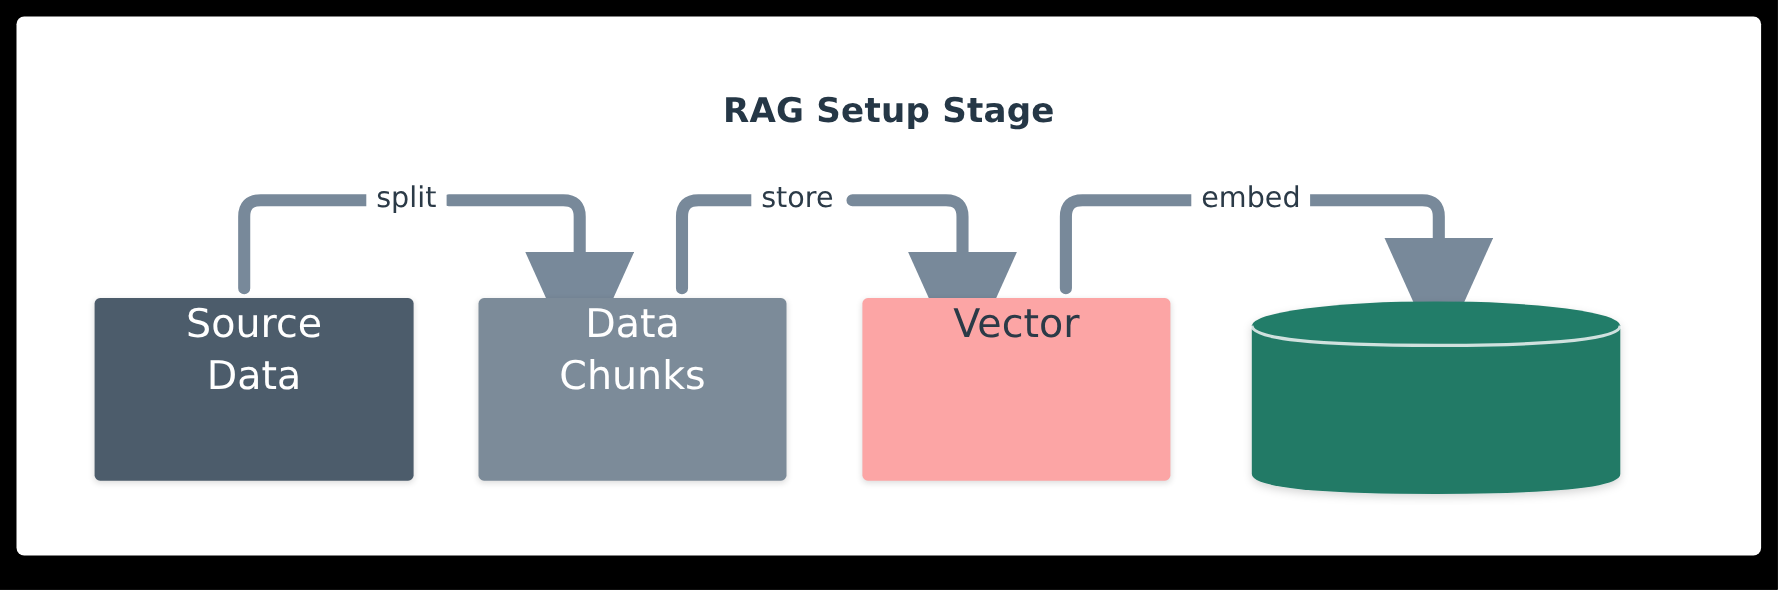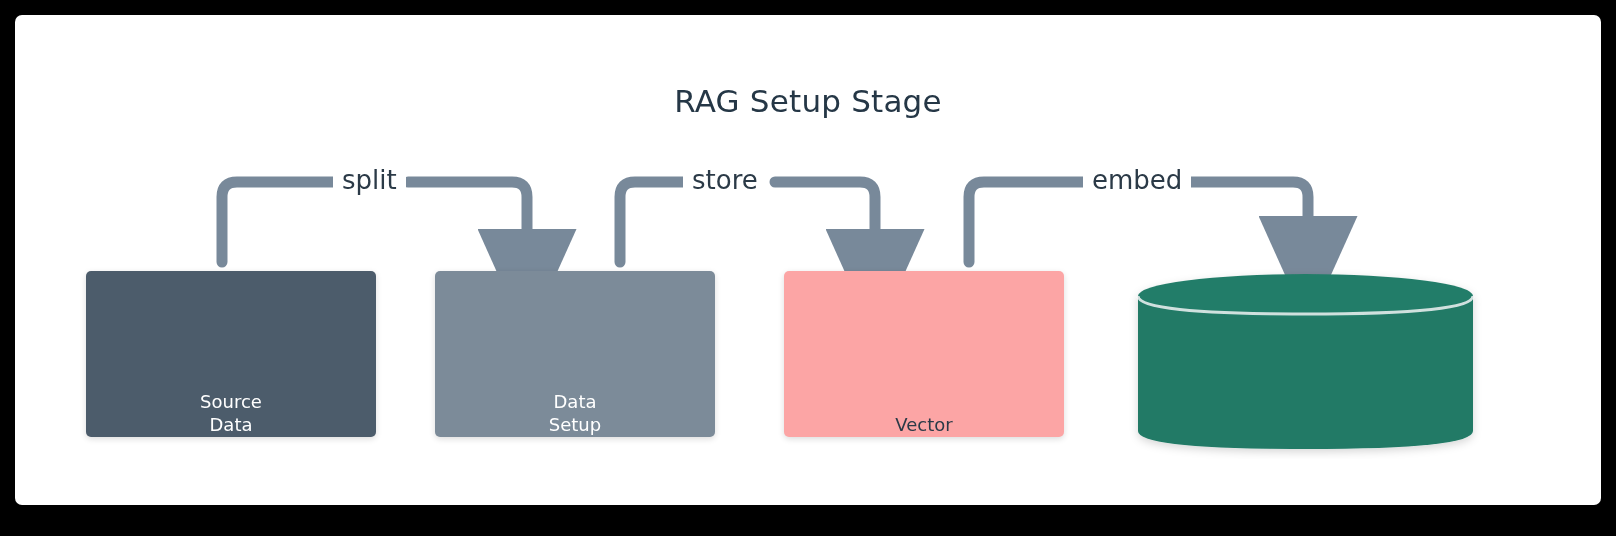--- a/index.html
+++ b/index.html
@@ -32,34 +32,34 @@
     overflow: hidden;
   }
   #title {
     position: absolute;
     left: 0;
     top: 68px;
     width: 1586px;
     text-align: center;
     font-family: "DejaVu Sans", sans-serif;
     font-size: 31px;
-    font-weight: normal;
+    font-weight: bold;
     color: #253746;
     letter-spacing: 0.2px;
   }
   .node {
     position: absolute;
     box-sizing: border-box;
     border-radius: 5px;
     display: flex;
     flex-direction: column;
     align-items: center;
-    justify-content: flex-end;
+    justify-content: flex-start;
     line-height: 1.32;
-    font-size: 18px;
+    font-size: 36px;
     font-family: "DejaVu Sans", sans-serif;
     box-shadow: 0 2px 6px rgba(0,0,0,0.14);
   }
   .node .ln { display: block; }
   #node-source {
     left: 71px; top: 256px; width: 290px; height: 166px;
     background: #4c5c6b; color: #ffffff;
   }
   #node-chunks {
     left: 420px; top: 256px; width: 280px; height: 166px;
@@ -138,21 +138,21 @@
     <div class="edge-label" id="lbl-embed">store</div>
     <div class="edge-label" id="lbl-store">embed</div>
 
     <div class="node" id="node-source">
       <span class="ln">Source</span>
       <span class="ln">Data</span>
     </div>
 
     <div class="node" id="node-chunks">
       <span class="ln">Data</span>
-      <span class="ln">Setup</span>
+      <span class="ln">Chunks</span>
     </div>
 
     <div class="node" id="node-embeddings">
       <span class="ln">Vector</span>
     </div>
 
     <svg id="cyl" viewBox="0 0 355 196" xmlns="http://www.w3.org/2000/svg">
       <defs>
         <filter id="cylshadow" x="-20%" y="-20%" width="140%" height="150%">
           <feDropShadow dx="0" dy="3" stdDeviation="4" flood-color="#000000" flood-opacity="0.16"></feDropShadow>

